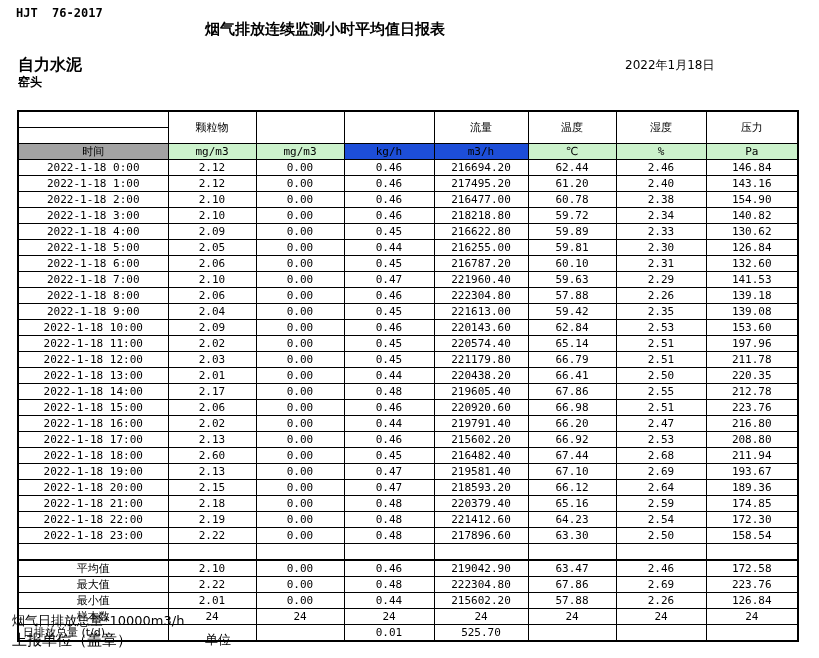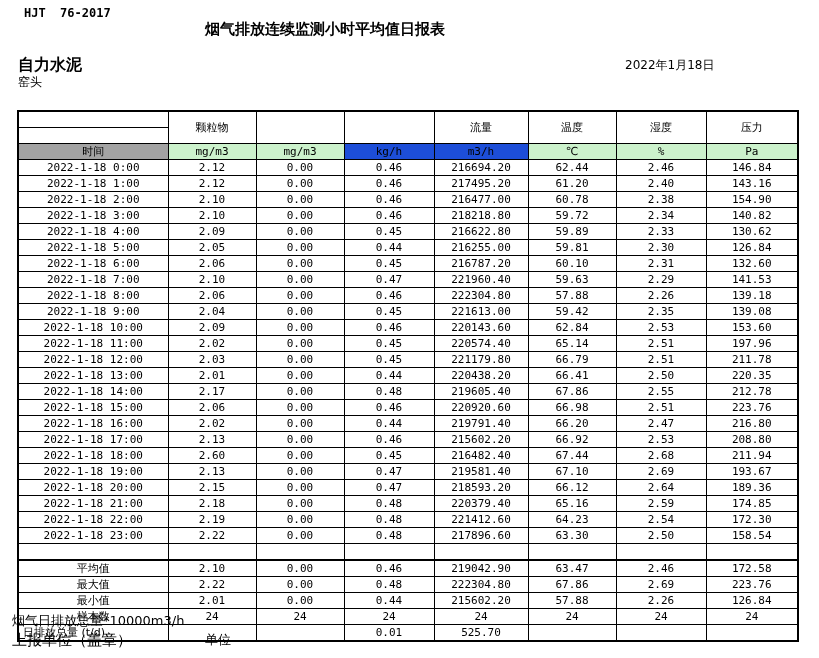--- a/index.html
+++ b/index.html
@@ -6,30 +6,30 @@
   #page {
     position:relative;
     width:819px; height:658px;
     background:#ffffff;
     font-family:"DejaVu Sans", "Liberation Sans", sans-serif;
     color:#000;
     overflow:hidden;
   }
   .abs { position:absolute; }
   #standard-code {
-    left:24px; top:6px;
+    left:16px; top:6px;
     font-size:12px; font-weight:bold; white-space:pre;
     font-family:"DejaVu Sans Mono", monospace;
   }
   #report-title {
     left:0; top:20px; width:650px;
     text-align:center; font-size:15px; font-weight:bold;
   }
   #company-name { left:18px; top:55px; font-size:16px; font-weight:bold; }
-  #location-name { left:18px; top:74px; font-size:12px; font-weight:normal; }
+  #location-name { left:18px; top:74px; font-size:12px; font-weight:bold; }
   #report-date { left:625px; top:57px; font-size:12px; }
 
   table#report-table {
     position:absolute; left:17px; top:110px;
     border-collapse:collapse; table-layout:fixed;
     width:780px;
     font-family:"DejaVu Sans Mono", "DejaVu Sans", sans-serif;
     font-size:11px;
     padding-left:38px;
   }

